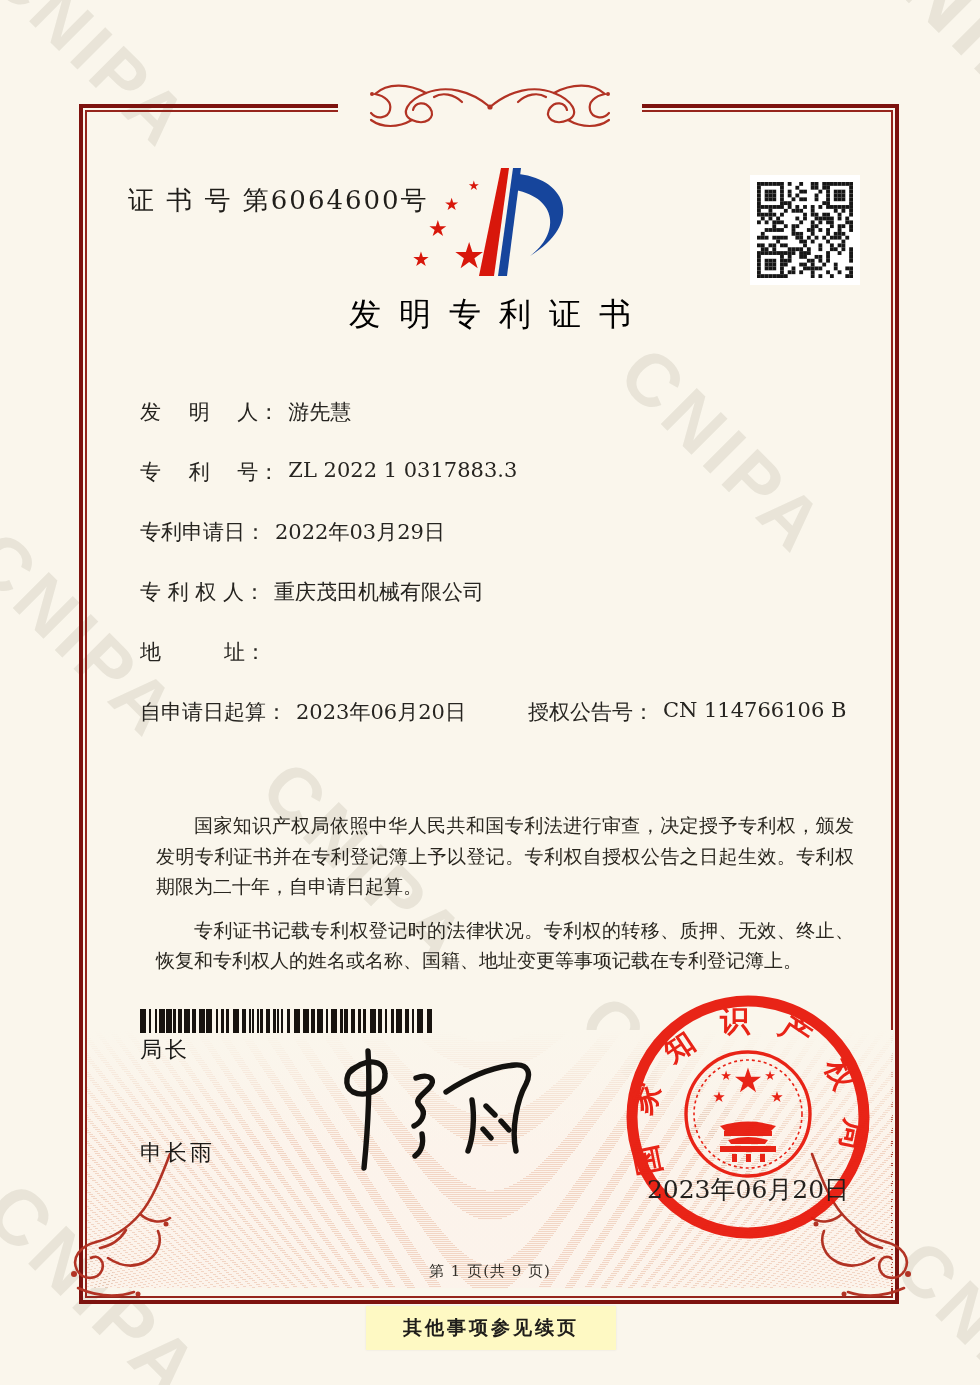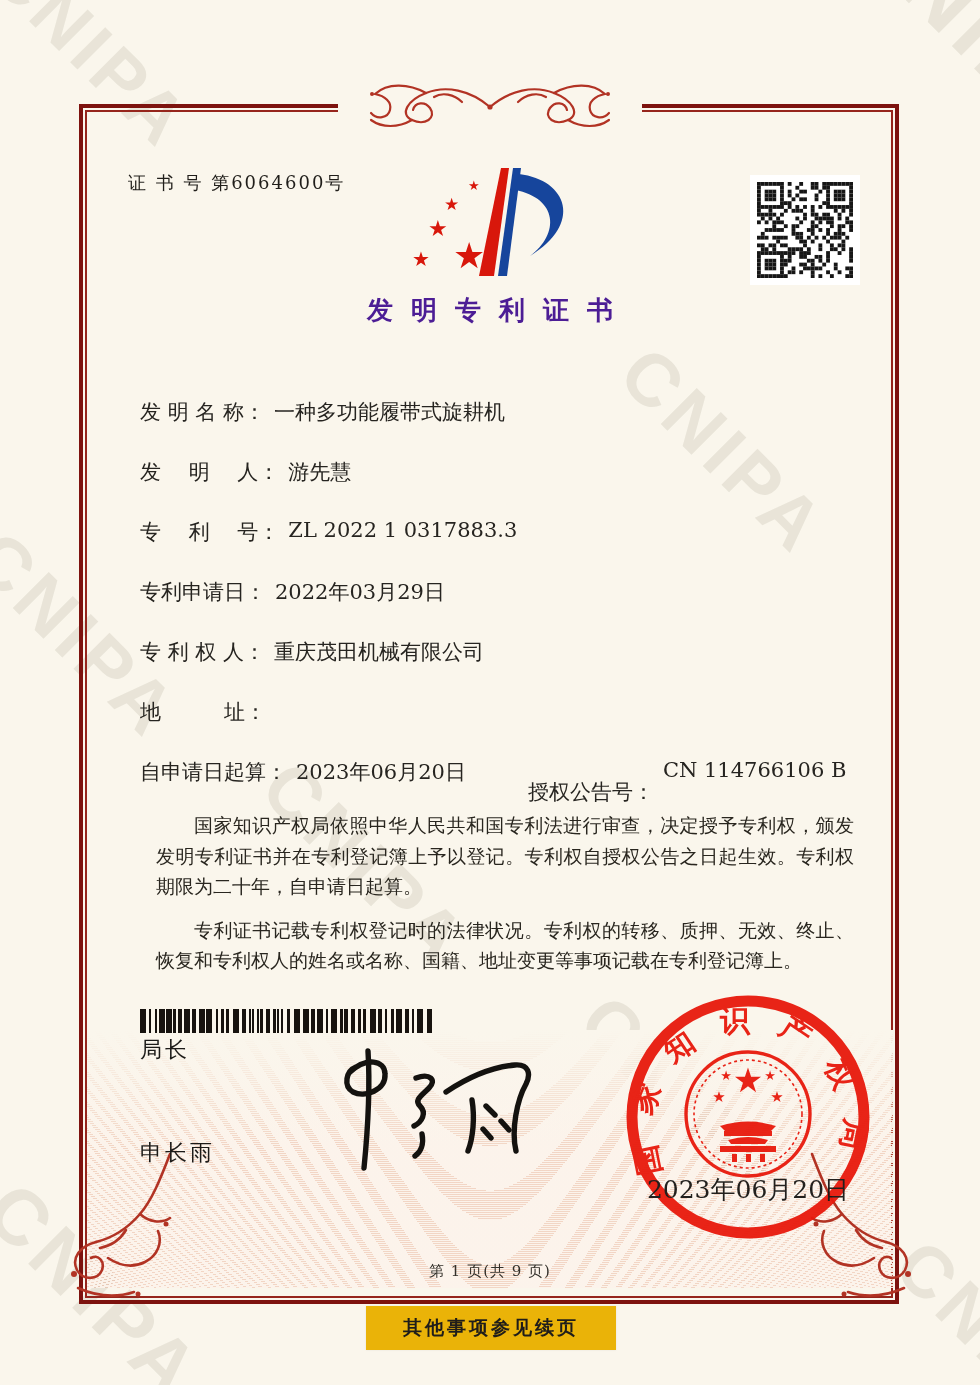--- a/index.html
+++ b/index.html
@@ -19,49 +19,49 @@
   .frame{position:absolute;left:79px;top:104px;width:812px;height:1192px;border:4px solid var(--frame-red);}
   .frame-inner{position:absolute;inset:2px;border:2px solid var(--frame-inner-red);}
 
   
   .band{position:absolute;left:87px;top:1030px;width:806px;height:258px;
     background:repeating-radial-gradient(120% 95% at 50% 140%,
       rgba(226,148,118,0.33) 0 1.6px, rgba(252,243,235,0.95) 1.6px 8px);}
   .band::before{content:'';position:absolute;inset:0;
     background:linear-gradient(180deg,var(--paper) 0%,rgba(250,246,236,0) 45%);}
 
-  .certno{position:absolute;left:128px;top:171px;font-size:18px;color:var(--ink);letter-spacing:2px;}
+  .certno{position:absolute;left:128px;top:183px;font-size:26px;color:var(--ink);letter-spacing:2px;}
   .logo{position:absolute;left:408px;top:156px;}
   .qrbox{position:absolute;left:750px;top:175px;width:110px;height:110px;background:#fff;
          display:flex;align-items:center;justify-content:center;}
   .title{position:absolute;left:90px;top:293px;width:800px;text-align:center;
-         font-size:26px;font-weight:bold;color:#4c1d95;letter-spacing:18px;text-indent:18px;}
+         font-size:32px;font-weight:normal;color:#000000;letter-spacing:18px;text-indent:18px;}
 
   .fields{position:absolute;left:140px;top:398px;width:720px;font-size:21px;color:#262420;}
   .frow{height:60px;display:flex;align-items:flex-start;white-space:nowrap;}
   .f-label{color:#262420;}
   .f-value{margin-left:9px;}
-  .pair2{margin-left:62px;margin-top:20px;}
+  .pair2{margin-left:62px;}
 
   .paras{position:absolute;left:140px;top:810px;width:714px;font-size:19px;line-height:30.5px;
          color:#29261f;text-align:justify;}
   .paras p{margin:0 0 13px 16px;text-indent:2em;}
 
   .barcode{position:absolute;left:140px;top:1009px;}
   .sig-title{position:absolute;left:140px;top:1035px;font-family:"Liberation Sans",sans-serif;
              font-size:22px;color:#1d1b18;letter-spacing:3px;}
   .sig-name{position:absolute;left:140px;top:1138px;font-family:"Liberation Sans",sans-serif;
             font-size:22px;color:#1d1b18;letter-spacing:3px;text-align:center;}
   .signature{position:absolute;left:288px;top:1044px;}
 
   .seal{position:absolute;left:620px;top:992px;opacity:.95;}
 
   .pageinfo{position:absolute;left:90px;top:1262px;width:800px;text-align:center;
             font-size:15px;color:#33302a;letter-spacing:1px;}
-  .contbox{position:absolute;left:366px;top:1306px;width:250px;height:44px;background:#eab308;
+  .contbox{position:absolute;left:366px;top:1306px;width:250px;height:44px;background:#fef9c3;
            display:flex;align-items:center;justify-content:center;box-shadow:0 0 2px rgba(0,0,0,0.08);}
   .contbox span{font-size:19px;font-weight:bold;color:#1f1d1a;letter-spacing:3px;}
 
   .orn-top{position:absolute;left:338px;top:80px;}
   .orn-bl{position:absolute;left:48px;top:1146px;}
   .orn-br{position:absolute;left:802px;top:1146px;transform:scaleX(-1);}
   svg{display:block;}
 </style>
 </head>
 <body>
@@ -461,24 +461,20 @@
           <rect x="92" y="96" width="4" height="4"></rect>
           <rect x="96" y="96" width="4" height="4"></rect>
         </g>
       </svg>
   </div>
 
   <div class="title">发明专利证书</div>
 
   <div class="fields">
     <div class="frow">
-      <span class="f-label">发 明 名 称：</span>
-      <span class="f-value">一种多功能履带式旋耕机</span>
-    </div>
-    <div class="frow">
       <span class="f-label">发　 明　 人：</span>
       <span class="f-value">游先慧</span>
     </div>
     <div class="frow">
       <span class="f-label">专　 利　 号：</span>
       <span class="f-value">ZL 2022 1 0317883.3</span>
     </div>
     <div class="frow">
       <span class="f-label">专利申请日：</span>
       <span class="f-value">2022年03月29日</span>

